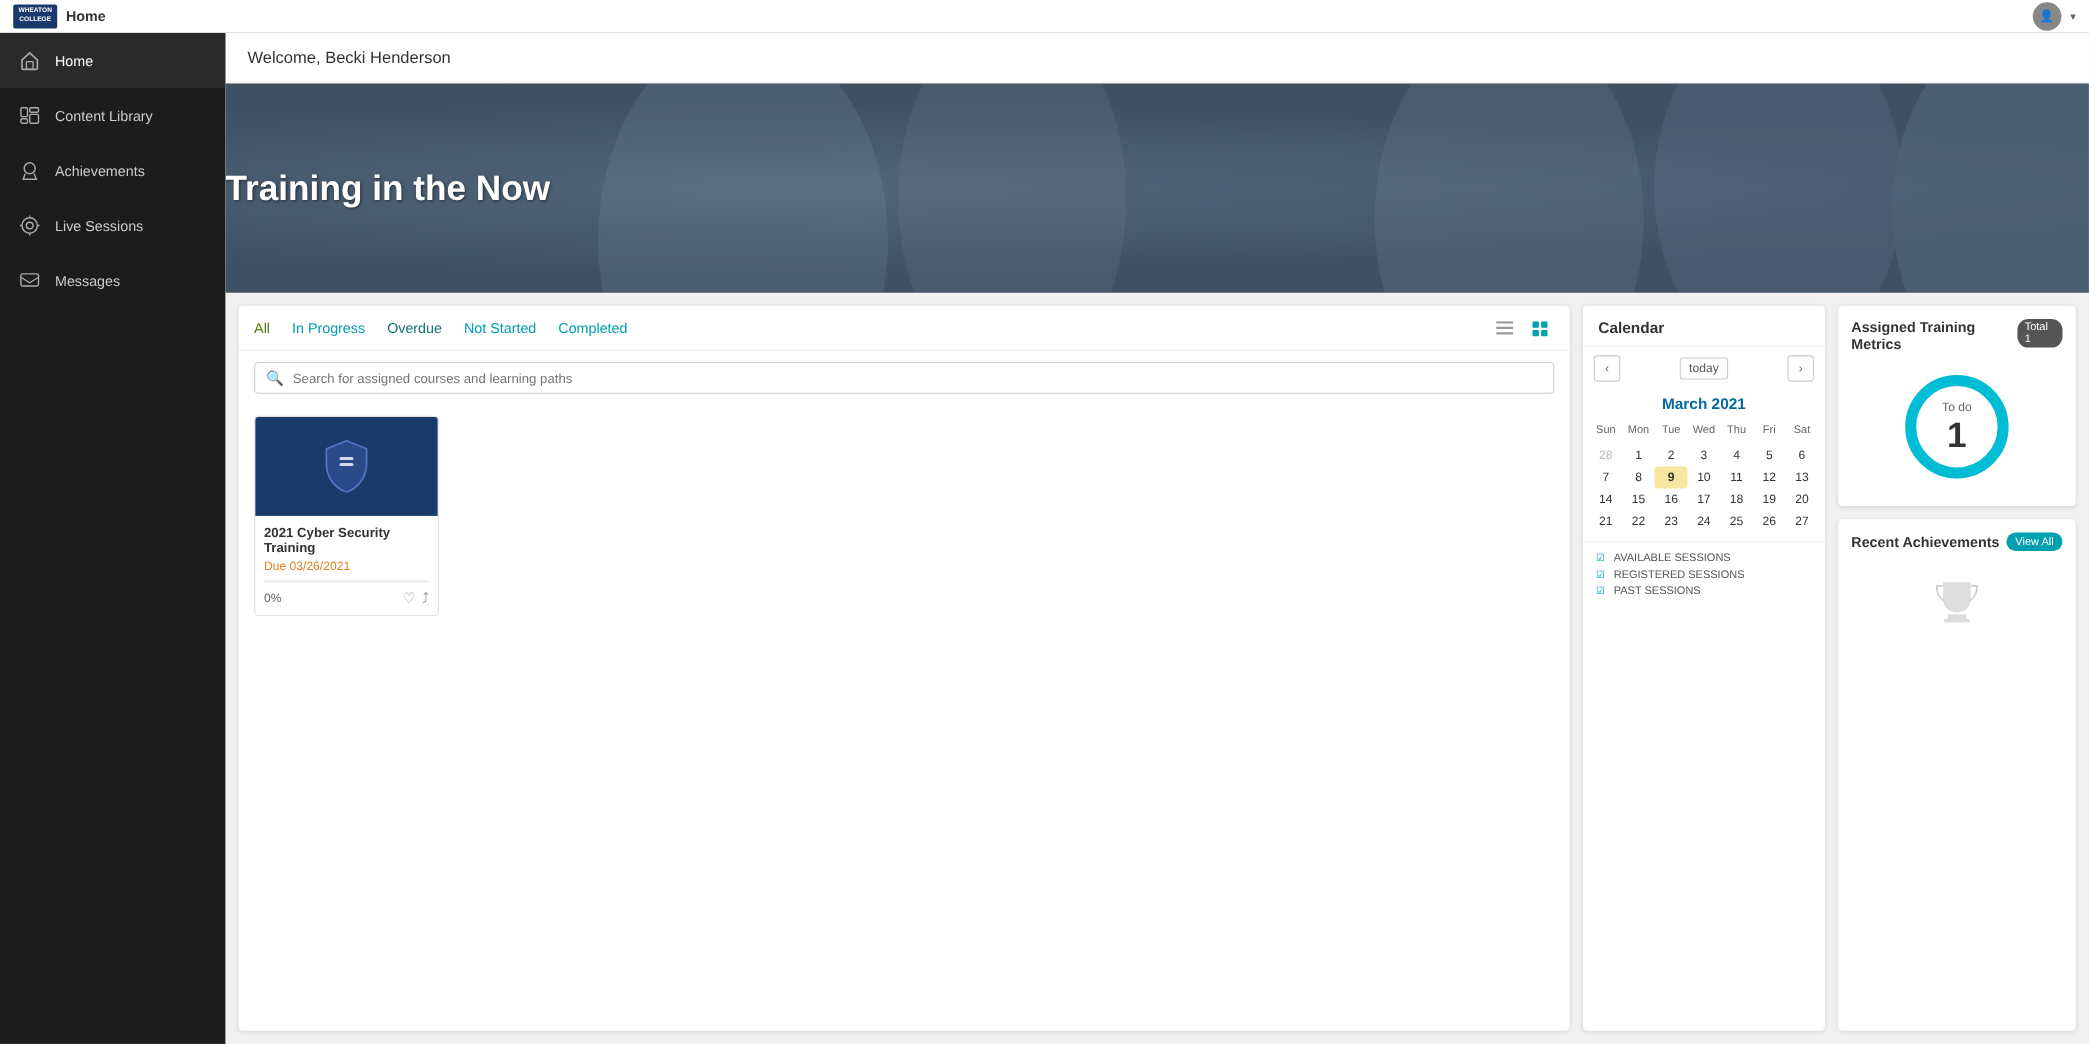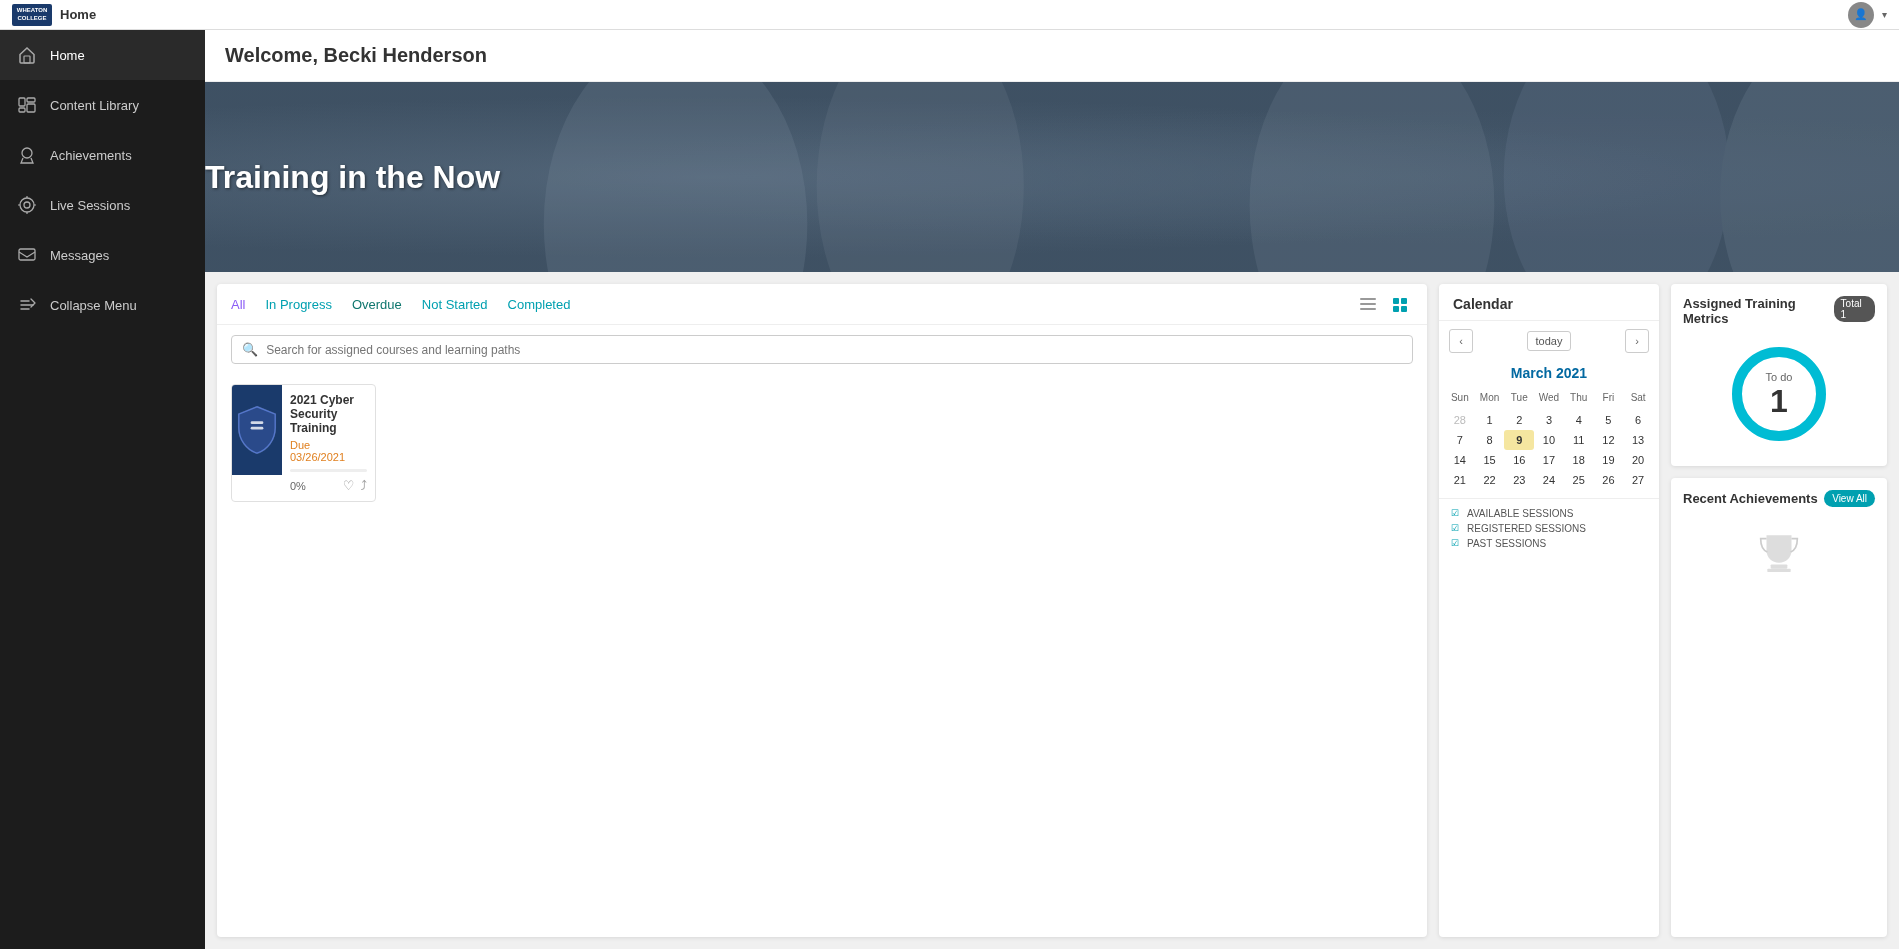--- a/index.html
+++ b/index.html
@@ -108,22 +108,22 @@
       flex: 1;
       display: flex;
       flex-direction: column;
       overflow: hidden;
     }
 
     
     .welcome-bar {
       background: #fff;
       padding: 14px 20px;
-      font-size: 20px;
-      font-weight: 700;
+      font-size: 15px;
+      font-weight: 400;
       color: #333;
       border-bottom: 1px solid #eee;
       flex-shrink: 0;
     }
 
     
     .hero-banner {
       height: 190px;
       background: linear-gradient(rgba(40,60,80,0.6), rgba(40,60,80,0.6)), #607080;
       display: flex;
@@ -178,21 +178,21 @@
       gap: 20px;
     }
     .training-tab {
       font-size: 13px;
       padding-bottom: 8px;
       cursor: pointer;
       color: #666;
       border-bottom: 2px solid transparent;
     }
     .training-tab-all {
-      color: #8b5cf6;
+      color: #4d7c0f;
     }
     .training-view-icons {
       margin-left: auto;
       display: flex;
       gap: 6px;
       padding-bottom: 8px;
     }
     .view-icon-btn {
       width: 26px;
       height: 22px;
@@ -226,27 +226,27 @@
     .training-cards {
       flex: 1;
       overflow-y: auto;
       padding: 10px 14px;
       display: flex;
       flex-wrap: wrap;
       gap: 10px;
       align-content: flex-start;
     }
     .course-card {
-      width: 145px;
+      width: 168px;
       background: #fff;
       border: 1px solid #e0e0e0;
       border-radius: 4px;
       overflow: hidden;
       display: flex;
-      flex-direction: row;
+      flex-direction: column;
     }
     .course-card-img {
       height: 90px;
       background: #1a3a6b;
       display: flex;
       align-items: center;
       justify-content: center;
     }
     .shield-icon-svg {
       width: 50px;
@@ -584,29 +584,20 @@
     <div class="sidebar-item">
       <div class="sidebar-icon">
         <svg width="20" height="20" viewBox="0 0 20 20" fill="none">
           <rect x="2" y="4" width="16" height="11" rx="1.5" stroke="#aaa" stroke-width="1.3" fill="none"></rect>
           <path d="M2 7l8 5 8-5" stroke="#aaa" stroke-width="1.2"></path>
         </svg>
       </div>
       <span class="sidebar-item-label">Messages</span>
     </div>
 
-    <div class="sidebar-item">
-      <div class="sidebar-icon">
-        <svg width="20" height="20" viewBox="0 0 20 20" fill="none">
-          <path d="M4 6h8M4 10h12M4 14h8" stroke="#aaa" stroke-width="1.5" stroke-linecap="round"></path>
-          <path d="M14 4l4 4-4 4" stroke="#aaa" stroke-width="1.3" stroke-linecap="round" stroke-linejoin="round"></path>
-        </svg>
-      </div>
-      <span class="sidebar-item-label">Collapse Menu</span>
-    </div>
 
   </div>
 
   <div class="content-area">
 
     <div class="welcome-bar">
       <span>Welcome, Becki Henderson</span>
     </div>
 
     <div class="hero-banner">

